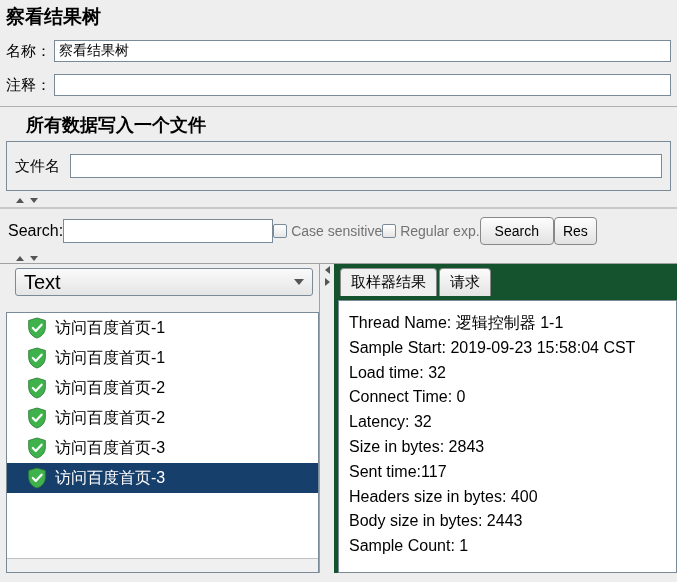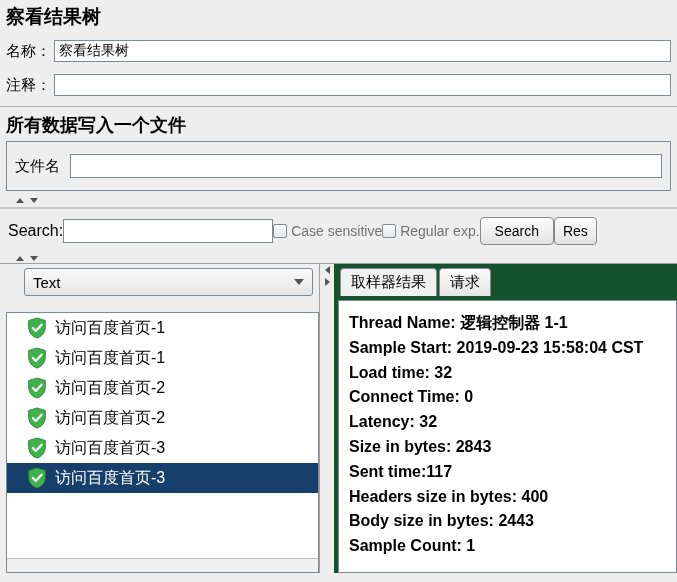--- a/index.html
+++ b/index.html
@@ -34,20 +34,21 @@
     font-size: 14px;
     padding: 0 4px;
     font-family: inherit;
   }
   .section-sep { border-top: 1px solid #b0b0b0; }
 
   .section-title {
     font-size: 18px;
     font-weight: bold;
     padding: 6px 6px 4px 6px;
+    margin-left: 20px;
   }
   .file-panel {
     margin: 0 6px 4px 6px;
     border: 1px solid #7a8a99;
     padding: 12px 8px;
     display: flex;
     align-items: center;
     gap: 10px;
     background: #eeeeee;
   }
@@ -127,30 +128,30 @@
     flex-direction: column;
     background: #eeeeee;
   }
   .right-pane {
     flex: 1;
     display: flex;
     flex-direction: column;
     background: #14532d;
   }
   .combo {
-    margin: 4px 6px 2px 24px;
+    margin: 4px 6px 2px 15px;
     height: 28px;
     display: flex;
     align-items: center;
     border: 1px solid #7a8a99;
     background: linear-gradient(#fafafa,#e5e5e5);
     border-radius: 3px;
     padding: 0 4px 0 8px;
     justify-content: space-between;
-    font-size: 15px;
+    font-size: 20px;
     cursor: pointer;
   }
   .combo-arrow {
     width: 0; height: 0;
     border-left: 5px solid transparent;
     border-right: 5px solid transparent;
     border-top: 6px solid #555;
     margin-right: 4px;
   }
   .tree {
@@ -209,21 +210,20 @@
   }
   .details {
     flex: 1;
     background: #ffffff;
     border: 1px solid #7a8a99;
     margin: 4px 0 0 4px;
     padding: 10px 10px;
     font-size: 16px;
     line-height: 1.55;
     overflow: hidden;
-    font-weight: bold;
   }
   .kv { white-space: nowrap; }
   .kv .k, .kv .v { display: inline; }
 
   .side-tri-col {
     width: 14px;
     padding-top: 2px;
     display: flex;
     flex-direction: column;
     align-items: center;

